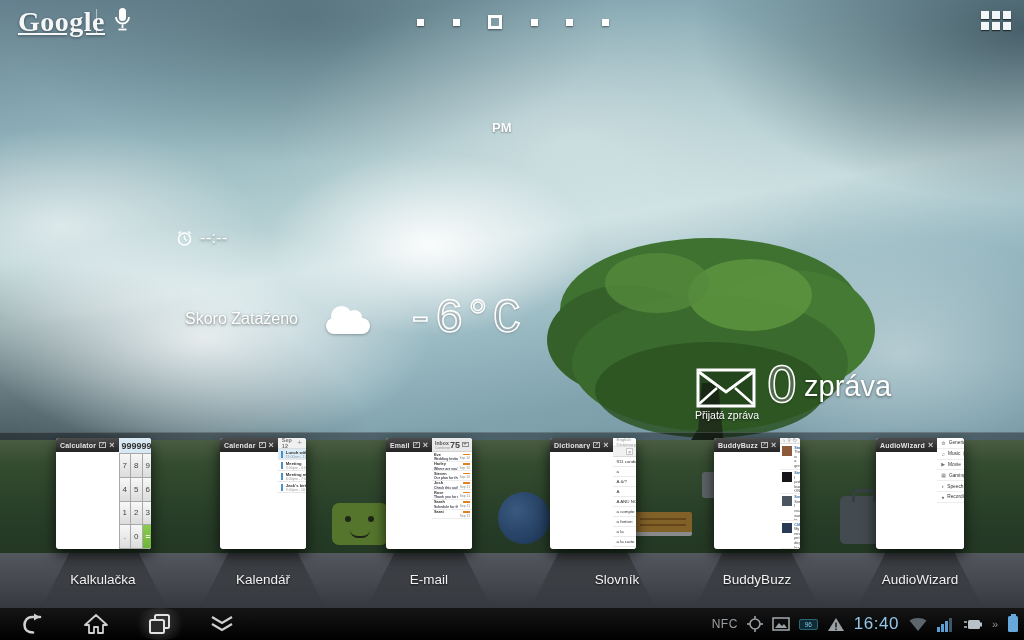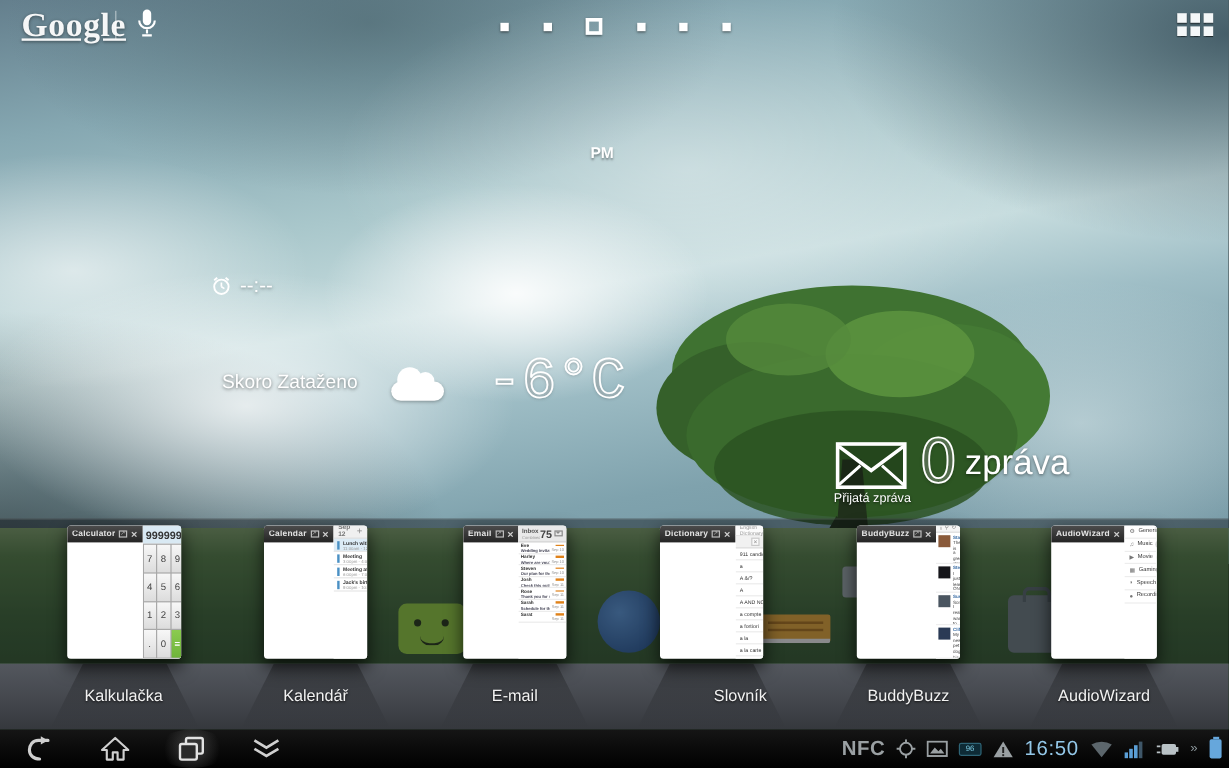--- a/index.html
+++ b/index.html
@@ -196,21 +196,21 @@
   
   .sysbar { position:absolute; left:0; top:608px; width:1024px; height:32px;
     background:linear-gradient(180deg,#151515,#000); display:flex; align-items:center; }
   .navbtn { position:absolute; top:0; height:32px; display:flex; align-items:center; justify-content:center; }
   .nav-back { left:12px; width:44px; } .nav-home { left:74px; width:44px; }
   .nav-recent { left:130px; width:60px; border-radius:50%;
     background:radial-gradient(circle at 50% 50%, rgba(150,150,150,.38), rgba(150,150,150,0) 68%); }
   .nav-hide { left:198px; width:48px; }
   .statuscluster { position:absolute; right:6px; top:0; height:32px; display:flex;
     align-items:center; gap:9px; }
-  .nfc { font-size:17px; font-weight:bold; color:#9aa0a3; letter-spacing:.5px; position:relative; }
+  .nfc { font-size:12px; font-weight:normal; color:#9aa0a3; letter-spacing:.5px; position:relative; }
   .chip96 { width:19px; height:11px; background:#0e2b36; border:1px solid #2e6476; border-radius:2px;
     color:#7cc9e0; font-size:6.5px; display:flex; align-items:center; justify-content:center; }
   .systime { font-size:17px; color:#93c7e8; letter-spacing:.5px; }
   .vbatt { width:10px; height:16px; background:#66a7dc; border-radius:1.5px; position:relative; margin-left:2px; }
   .vbatt::before { content:""; position:absolute; left:2.5px; top:-2.5px; width:5px; height:2.5px; background:#66a7dc; }
   .chev2 { font-size:11px; color:#8b969b; letter-spacing:-1px; }
   .chev2::before { content:"\00BB"; }
 </style>
 </head>
 <body>
@@ -575,21 +575,21 @@
       <svg width="18" height="14" viewBox="0 0 18 14">
         <rect x="1" y="1" width="16" height="12" fill="none" stroke="#9aa0a3" stroke-width="1.6"></rect>
         <path d="M3 11 L7 6 L10 9 L12 7 L15 11 Z" fill="#9aa0a3"></path>
       </svg>
       <span class="chip96">96</span>
       <svg width="18" height="15" viewBox="0 0 18 15">
         <path d="M9 1 L17 14 H1 Z" fill="#9aa0a3"></path>
         <rect x="8.2" y="5.5" width="1.6" height="5" fill="#222"></rect>
         <rect x="8.2" y="11.5" width="1.6" height="1.6" fill="#222"></rect>
       </svg>
-      <span class="systime">16:50</span>
+      <span class="systime">16:40</span>
       <svg width="20" height="15" viewBox="0 0 20 15">
         <path d="M10 14 L1.5 3.5 A 14 12 0 0 1 18.5 3.5 Z" fill="#5c666c"></path>
       </svg>
       <svg width="17" height="15" viewBox="0 0 17 15">
         <rect x="0" y="10" width="3" height="5" fill="#5b9fd6"></rect>
         <rect x="4" y="7" width="3" height="8" fill="#5b9fd6"></rect>
         <rect x="8" y="4" width="3" height="11" fill="#5b9fd6"></rect>
         <rect x="12" y="1" width="3" height="14" fill="#3e5668"></rect>
       </svg>
       <svg width="20" height="13" viewBox="0 0 20 13">

